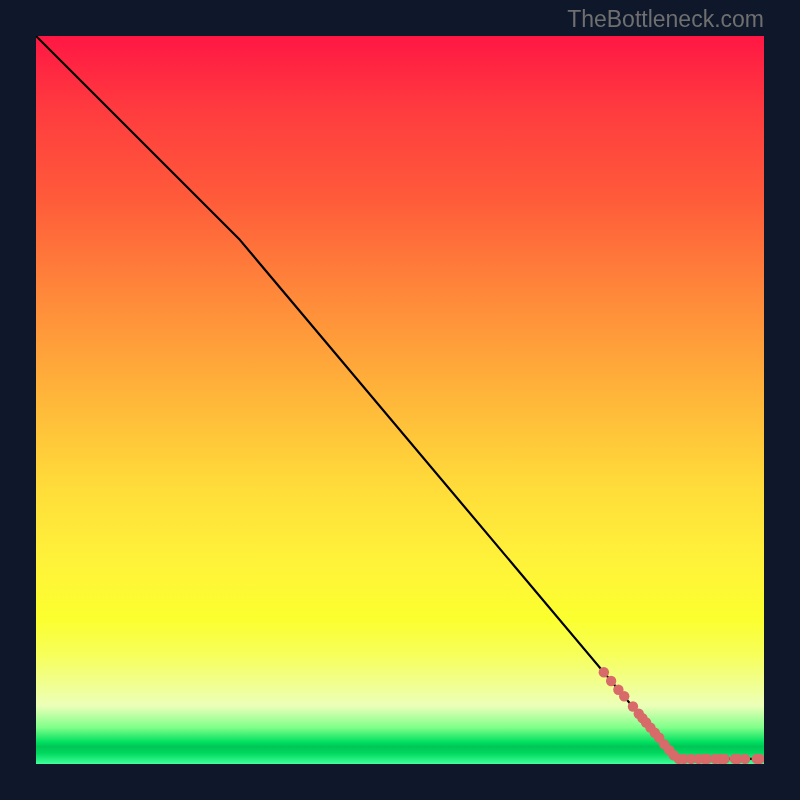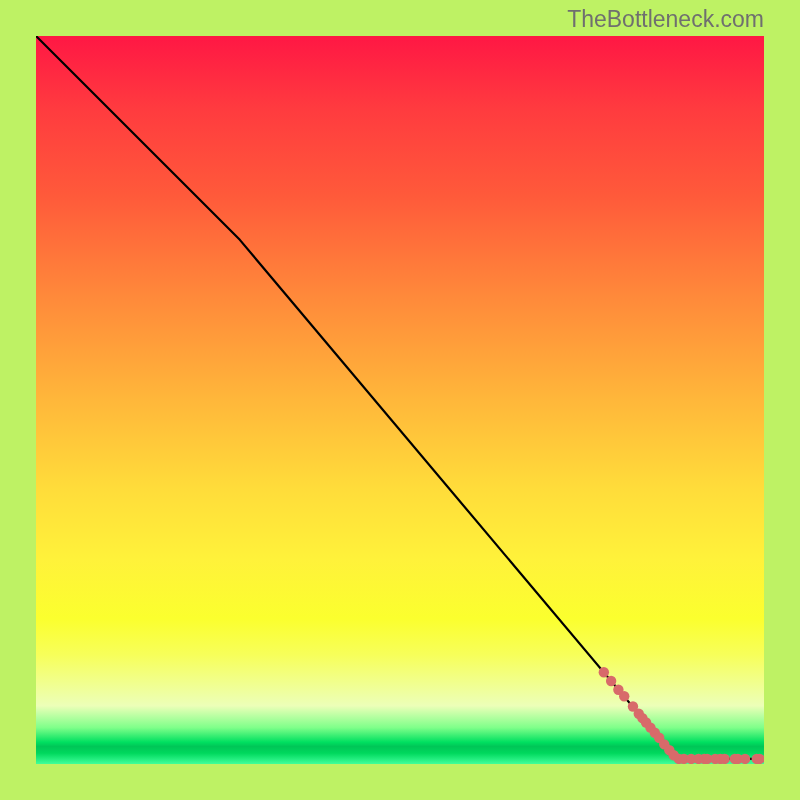--- a/index.html
+++ b/index.html
@@ -8,21 +8,21 @@
     width: 800px;
     height: 800px;
     background: #000;
     font-family: Arial, Helvetica, sans-serif;
     overflow: hidden;
   }
   .frame {
     position: relative;
     width: 800px;
     height: 800px;
-    background: #bef264;
+    background: #0f172a;
   }
   .plot {
     position: absolute;
     left: 36px;
     top: 36px;
     width: 728px;
     height: 728px;
     
     background: linear-gradient(
       to bottom,

